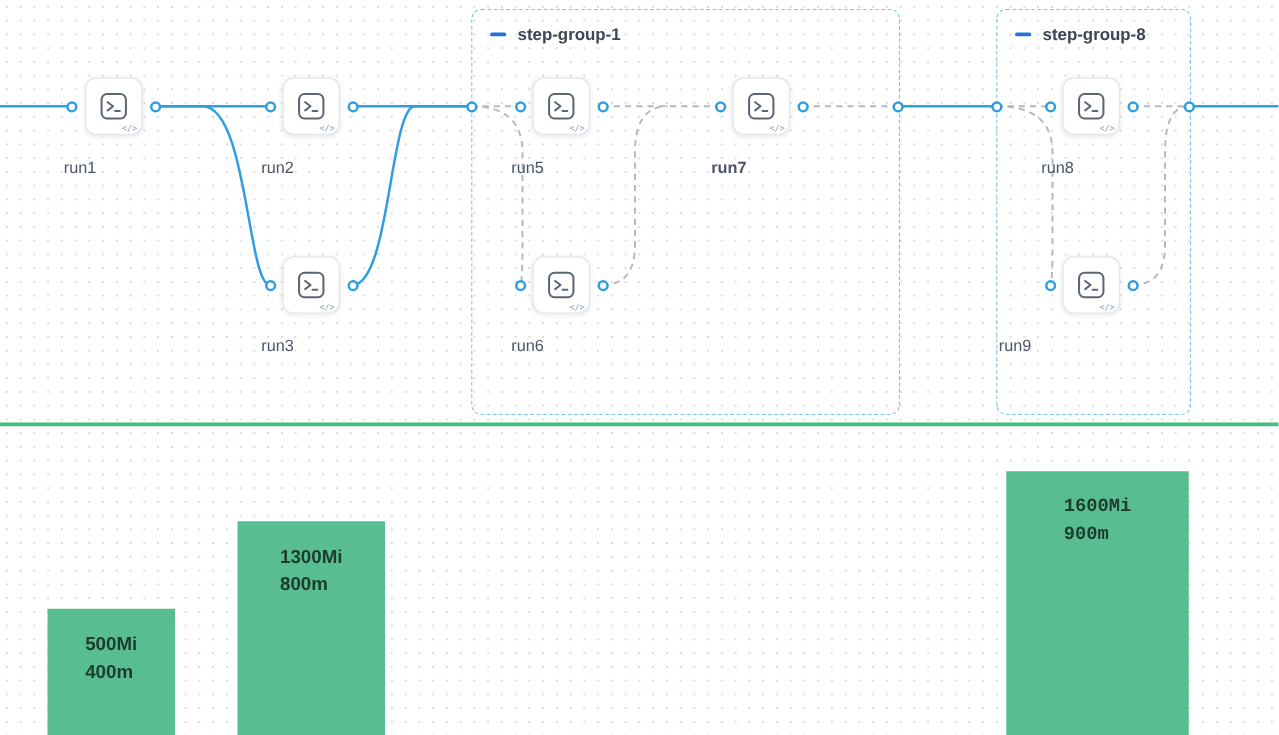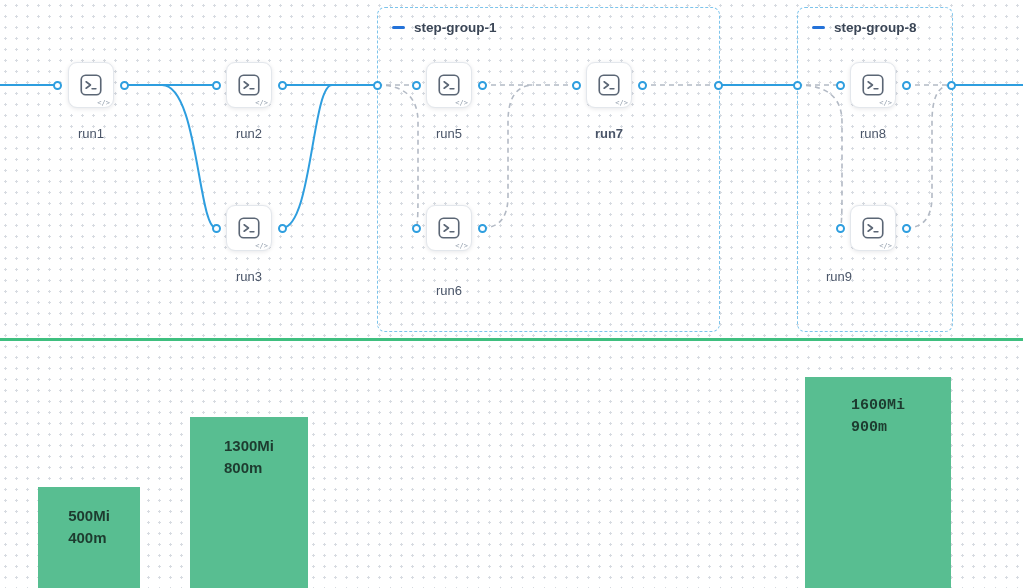--- a/index.html
+++ b/index.html
@@ -41,21 +41,21 @@
   }
   .terminal-icon svg { display: block; }
   .terminal-icon rect, .terminal-icon polyline, .terminal-icon line {
     fill: none; stroke: #5b6675; stroke-width: 1.5; stroke-linecap: round; stroke-linejoin: round;
   }
   .code-glyph {
     position: absolute; right: 3px; bottom: 0px;
     font-size: 7px; color: #94a0ae; font-family: "DejaVu Sans Mono", monospace;
   }
   .node-label {
-    position: absolute; width: 80px; text-align: center;
+    position: absolute; width: 80px; text-align: left;
     font-size: 13px; color: #4a5568; line-height: 16px;
   }
   .port {
     position: absolute; width: 9px; height: 9px; box-sizing: border-box;
     border: 2px solid var(--edge-blue, #2E9EDF); border-radius: 50%;
     background: #ffffff; cursor: crosshair;
   }
 
   .divider { position: absolute; left: 0; top: 338px; width: 1023px; height: 3px; background: var(--divider-green, #3FBF7F); }
 
@@ -187,21 +187,21 @@
           <line x1="13" y1="15.5" x2="16.5" y2="15.5"></line>
         </svg>
     </span>
     <span class="code-glyph">&lt;/&gt;</span>
   </div>
 
   <div class="node-label" style="left:51px;top:126px;">run1</div>
   <div class="node-label" style="left:209px;top:126px;">run2</div>
   <div class="node-label" style="left:209px;top:269px;">run3</div>
   <div class="node-label" style="left:409px;top:126px;">run5</div>
-  <div class="node-label" style="left:409px;top:283px;">run6</div>
+  <div class="node-label" style="left:409px;top:269px;">run6</div>
   <div class="node-label" style="left:569px;top:126px;font-weight:bold;">run7</div>
   <div class="node-label" style="left:833px;top:126px;">run8</div>
   <div class="node-label" style="left:799px;top:269px;">run9</div>
 
   <span class="port" style="left:52.5px;top:80.5px;"></span>
   <span class="port" style="left:119.5px;top:80.5px;"></span>
   <span class="port" style="left:211.5px;top:80.5px;"></span>
   <span class="port" style="left:277.5px;top:80.5px;"></span>
   <span class="port" style="left:211.5px;top:223.5px;"></span>
   <span class="port" style="left:277.5px;top:223.5px;"></span>

